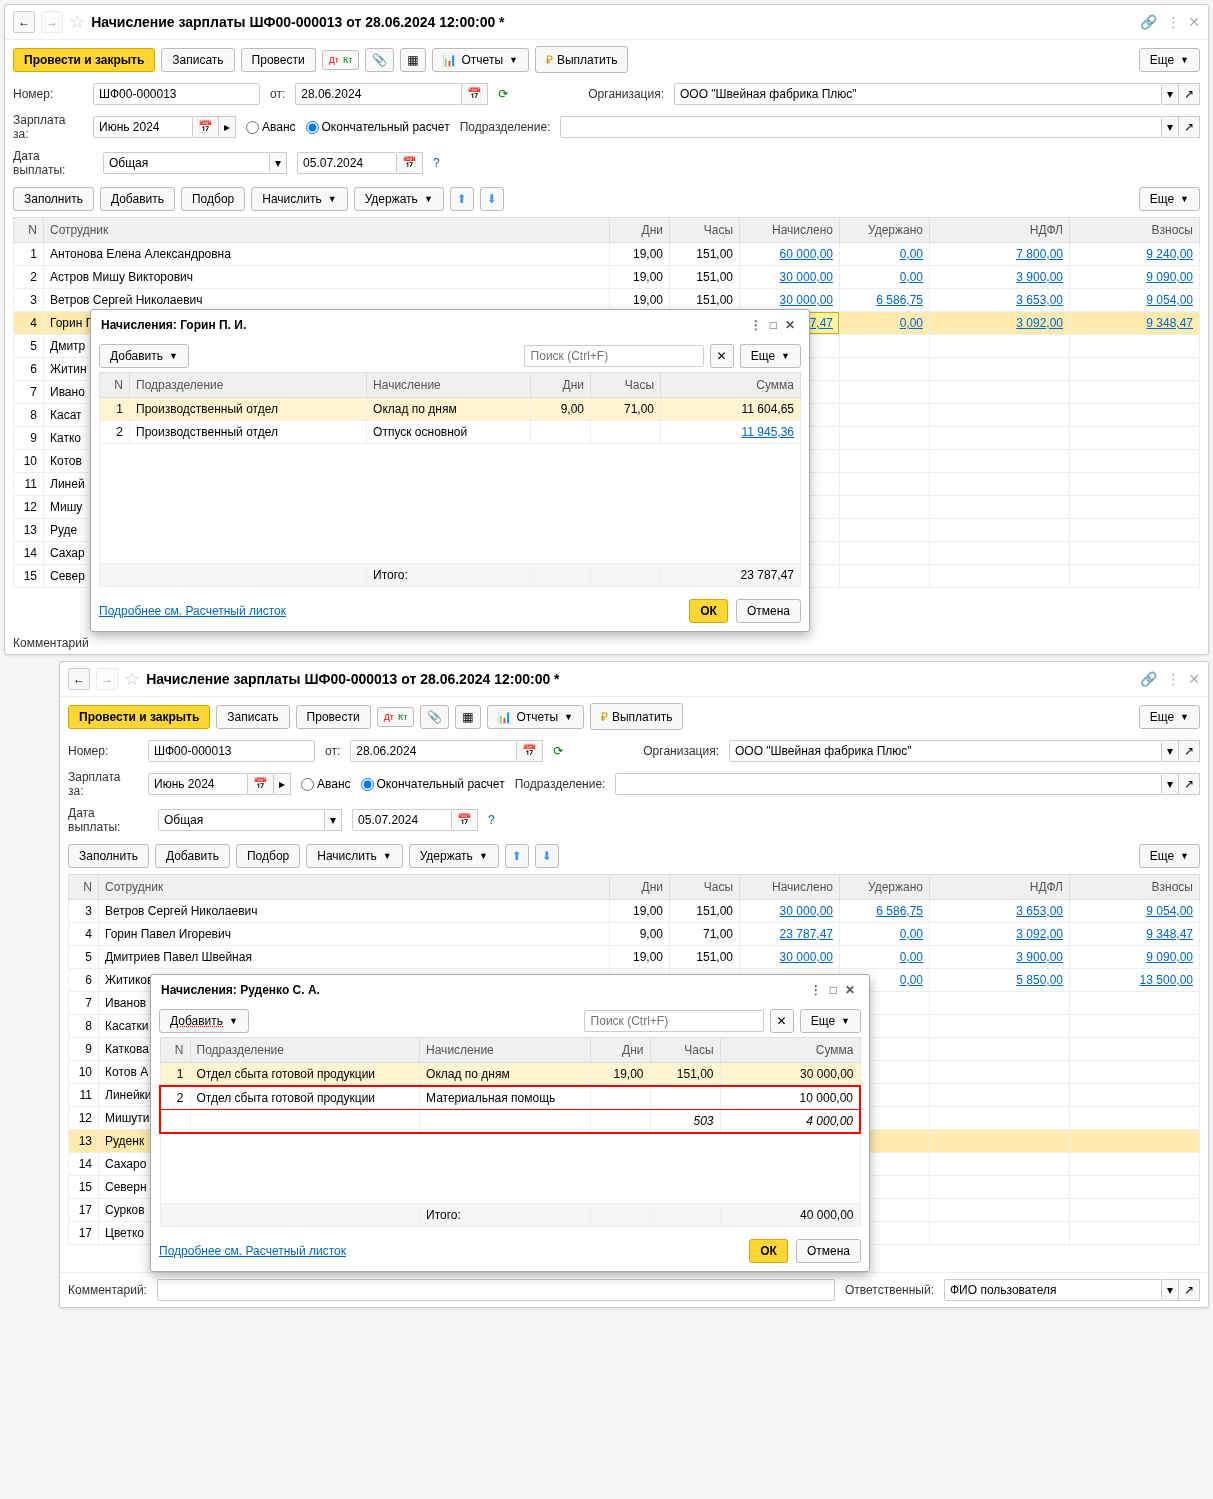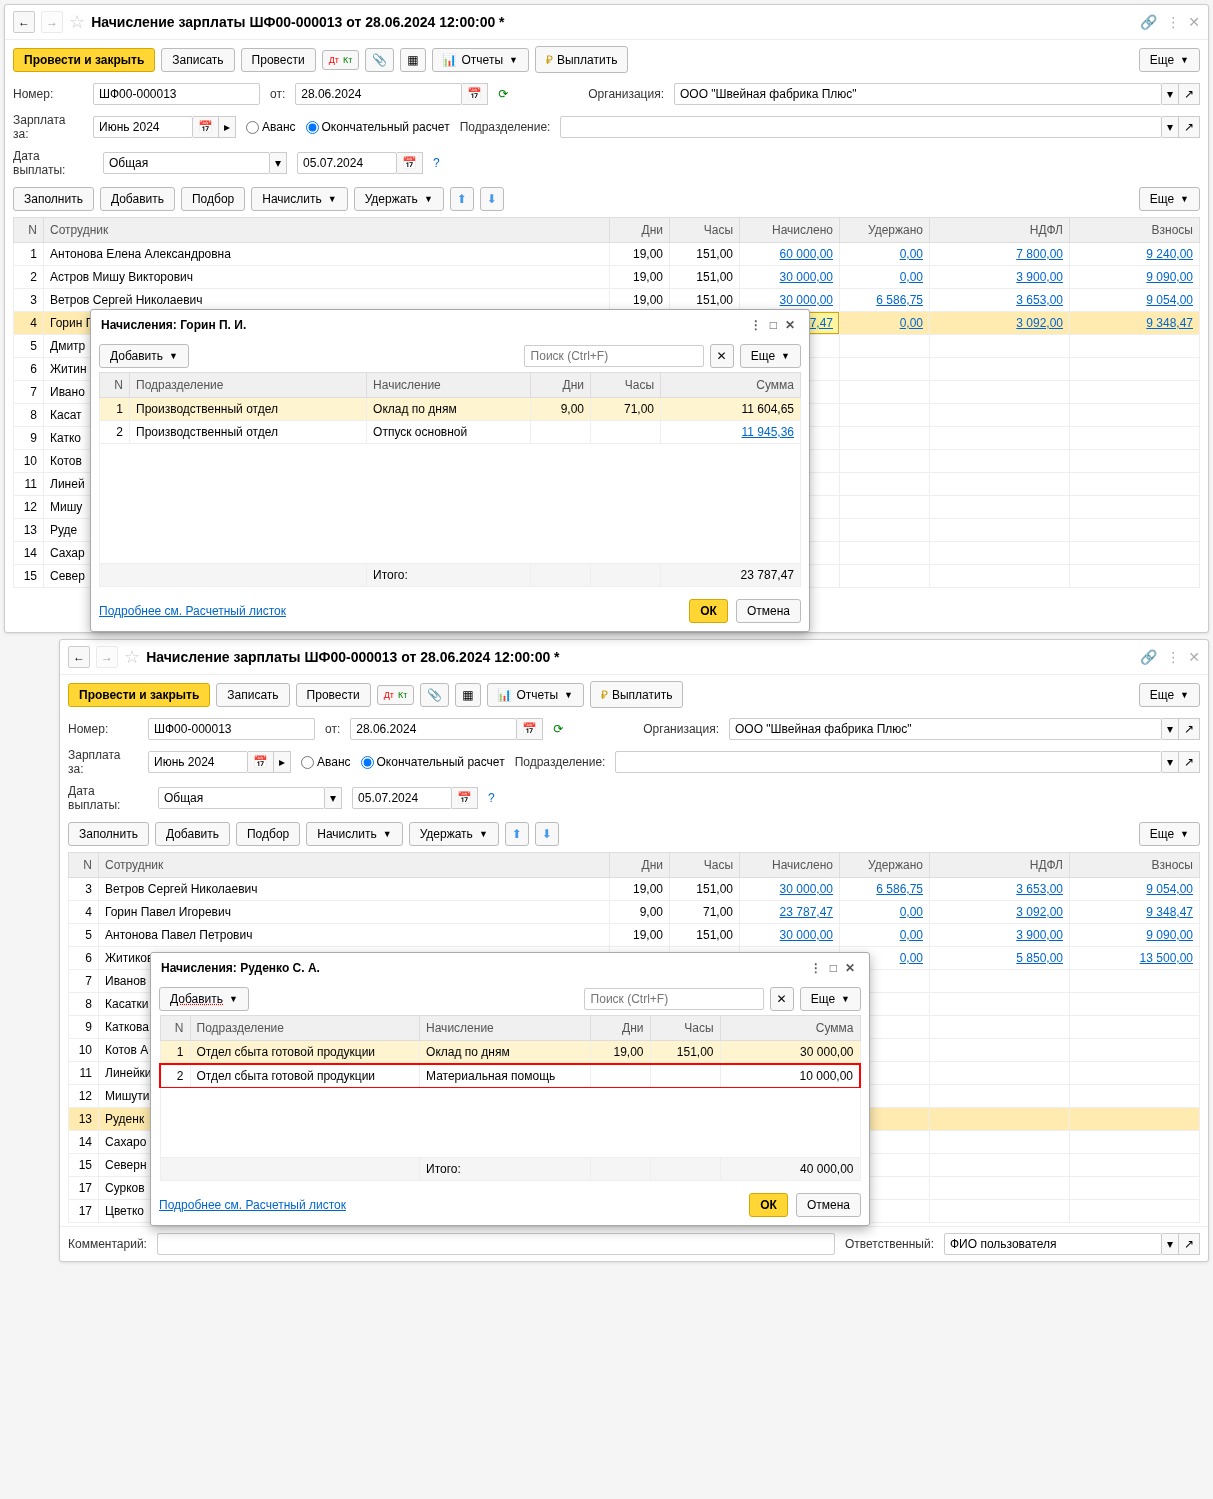--- a/index.html
+++ b/index.html
@@ -389,20 +389,23 @@
       </tr>
         </tfoot>
     </table>
     <div class="popup-footer">
       <a class="link">Подробнее см. Расчетный листок</a>
       <span class="spacer"></span>
       <button class="btn primary">ОК</button>
       <button class="btn">Отмена</button>
     </div>
   </div>
+  <div class="form-row" style="padding-top:4px">
+    <span class="lbl">Комментарий</span>
+  </div>
 </div>
 
 <div class="window" style="margin-left:55px">
   <div class="titlebar">
     <div class="nav-btn">←</div>
     <div class="nav-btn disabled">→</div>
     <span class="star">☆</span>
     <div class="title">Начисление зарплаты ШФ00-000013 от 28.06.2024 12:00:00 *</div>
     <div class="titlebar-right">
       <span>🔗</span>
@@ -531,21 +534,21 @@
           <td>Горин Павел Игоревич</td>
           <td class="r">9,00</td>
           <td class="r">71,00</td>
           <td class="r "><span class="link">23 787,47</span></td>
           <td class="r"><span class="link">0,00</span></td>
           <td class="r"><span class="link">3 092,00</span></td>
           <td class="r"><span class="link">9 348,47</span></td>
         </tr>
         <tr>
           <td class="r">5</td>
-          <td>Антонова Павел Петрович</td>
+          <td>Дмитриев Павел Швейная</td>
           <td class="r">19,00</td>
           <td class="r">151,00</td>
           <td class="r "><span class="link">30 000,00</span></td>
           <td class="r"><span class="link">0,00</span></td>
           <td class="r"><span class="link">3 900,00</span></td>
           <td class="r"><span class="link">9 090,00</span></td>
         </tr>
         <tr>
           <td class="r">6</td>
           <td>Житиков Артем Михайлович</td>
@@ -711,20 +714,28 @@
             <td class="r" style="">30 000,00</td>
           </tr>
           <tr>
             <td class="r" style="border-bottom: 1px solid red; border-top: 2px solid red; border-left: 2px solid red;">2</td>
             <td style="border-bottom: 1px solid red; border-top: 2px solid red;">Отдел сбыта готовой продукции</td>
             <td style="border-bottom: 1px solid red; border-top: 2px solid red;">Материальная помощь</td>
             <td class="r" style="border-bottom: 1px solid red; border-top: 2px solid red;"></td>
             <td class="r" style="border-bottom: 1px solid red; border-top: 2px solid red;"></td>
             <td class="r" style="border-bottom: 1px solid red; border-top: 2px solid red; border-right: 2px solid red; border-radius: 7px;">10 000,00</td>
           </tr>
+          <tr>
+            <td class="r" style="border-bottom: 2px solid red; border-top: 1px solid red; border-left: 2px solid red;"></td>
+            <td style="font-style: italic; border-bottom: 2px solid red; border-top: 1px solid red;"></td>
+            <td style="font-style: italic; border-bottom: 2px solid red; border-top: 1px solid red;"></td>
+            <td class="r" style="font-style: italic; border-bottom: 2px solid red; border-top: 1px solid red;"></td>
+            <td class="r" style="font-style: italic; border-bottom: 2px solid red; border-top: 1px solid red;">503</td>
+            <td class="r" style="font-style: italic; border-bottom: 2px solid red; border-top: 1px solid red; border-right: 2px solid red;">4 000,00</td>
+          </tr>
         </tbody>
       <tbody>
           <tr>
             <td colspan="6" style="height:70px;border:1px solid #eee"></td>
           </tr>
         </tbody>
       <tfoot>
           <tr class="totals-row">
         <td colspan="2"></td>
             <td>Итого:</td>

